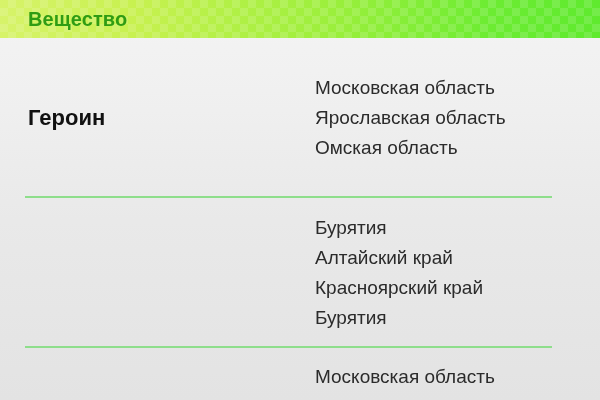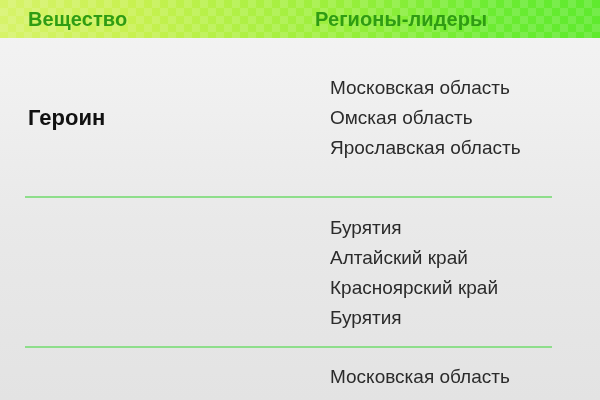--- a/index.html
+++ b/index.html
@@ -104,47 +104,45 @@
     height: 100%;
     display: flex;
     flex-direction: column;
     justify-content: center;
     font-size: 19px;
     color: #2b2b2b;
   }
   .region-line {
     line-height: 30px;
     white-space: nowrap;
-    margin-left: 15px;
   }
   
   .row-third .cell-regions {
     justify-content: flex-start;
     padding-top: 14px;
   }
 </style>
 </head>
 <body>
 
 <div id="table-root">
 
   <div class="table-header">
     <div class="header-texture"></div>
     <div class="header-cell col-substance">Вещество</div>
-    <div class="header-cell col-regions">Регионы-лидеры</div>
   </div>
 
   <div class="table-body">
 
     <div class="table-row row-heroin">
       <div class="cell-substance">Героин</div>
       <div class="cell-regions">
         <div class="region-line">Московская область</div>
+        <div class="region-line">Ярославская область</div>
         <div class="region-line">Омская область</div>
-        <div class="region-line">Ярославская область</div>
       </div>
       <div class="row-divider"></div>
     </div>
 
     <div class="table-row row-hashish">
       <div class="cell-regions">
         <div class="region-line">Бурятия</div>
         <div class="region-line">Алтайский край</div>
         <div class="region-line">Красноярский край</div>
         <div class="region-line">Бурятия</div>

